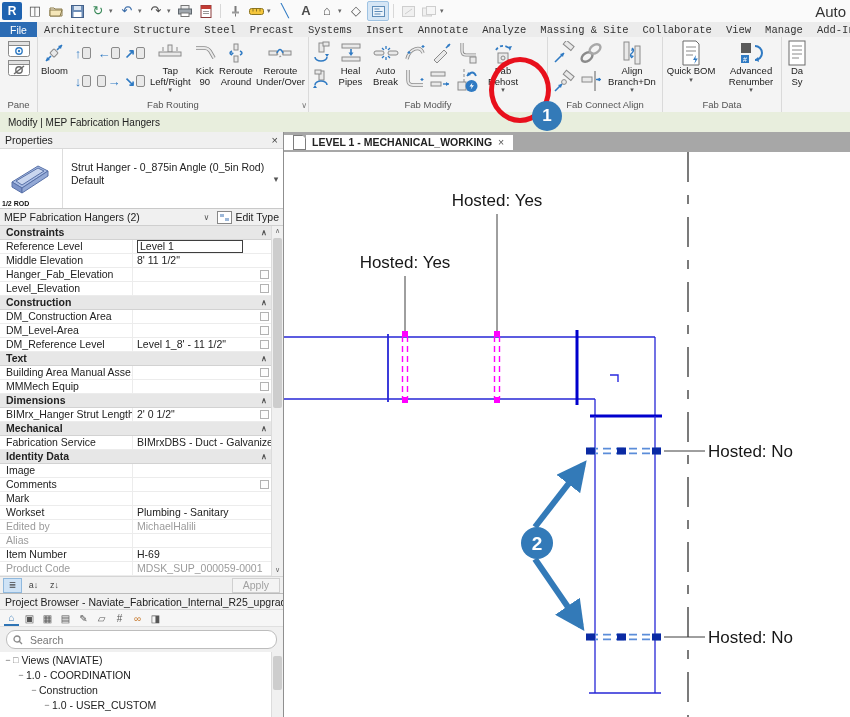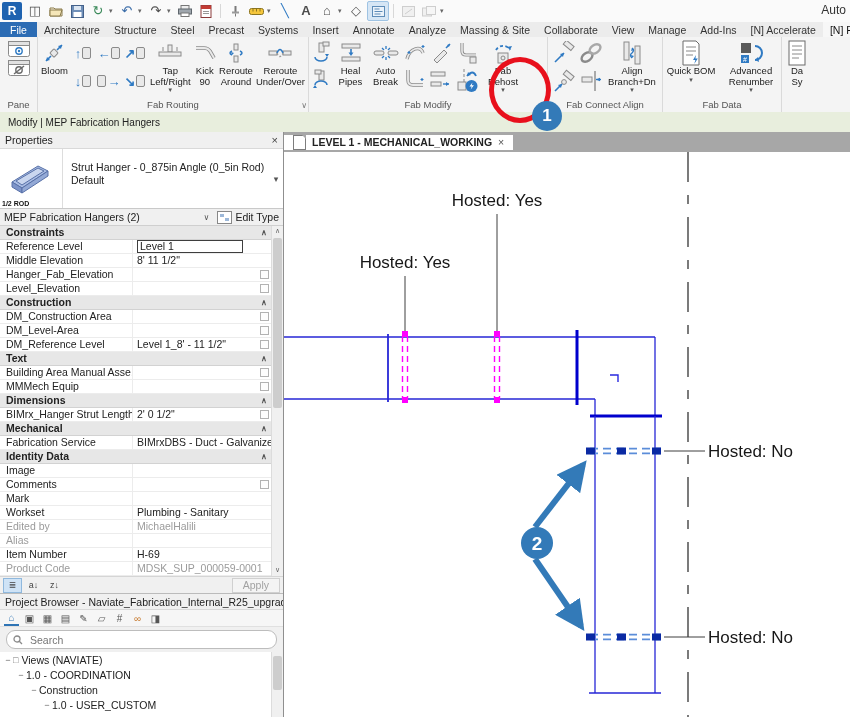--- a/index.html
+++ b/index.html
@@ -6,25 +6,25 @@
   #app{position:relative;width:850px;height:717px;background:#fff;overflow:hidden;
        font-family:"Liberation Sans",sans-serif;-webkit-font-smoothing:antialiased;color:#222;}
   
   .qat{position:absolute;left:0;top:0;right:0;height:22px;background:#fafafa;display:flex;align-items:center;gap:1px;padding-left:2px;font-size:12px;}
   .qicon{width:20px;height:18px;display:flex;align-items:center;justify-content:center;color:#4d4d4d;font-size:13px;line-height:18px;}
   .qicon svg{display:block}
   .logo{width:20px;height:18px;background:#1f63b0;color:#fff;font-weight:bold;font-size:12px;display:flex;align-items:center;justify-content:center;border-radius:2px;margin-right:2px;}
   .qdrop{font-size:7px;color:#666;width:7px;}
   .qsep{width:1px;height:14px;background:#d8d8d8;margin:0 3px;}
   .qhl{background:#d6e6f5;border:1px solid #9fc3e3;border-radius:2px;}
-  .brand{position:absolute;right:4px;top:3px;font-size:12px;color:#333;}
+  .brand{position:absolute;right:4px;top:3px;font-size:15px;color:#333;}
   
   .tabbar{position:absolute;left:0;top:22px;right:0;height:15px;background:#ececec;display:flex;font-size:10.5px;align-items:stretch;white-space:nowrap;}
   .ftab{background:#2c6cb4;color:#fff;padding:0 10px;display:flex;align-items:center;}
-  .rtab{padding:8px 7px;display:flex;align-items:center;color:#333;}
+  .rtab{padding:8px 7px;display:flex;align-items:center;color:#333;font-family:Liberation Mono, monospace;}
   .rtab.active{background:#f7f7f7;color:#111;}
   
   .ribbon{position:absolute;left:0;top:37px;right:0;height:75px;background:#f4f4f4;border-bottom:1px solid #d0d0d0;display:flex;overflow:hidden;}
   .rpanel{display:flex;flex-direction:column;border-right:1px solid #dadada;flex:0 0 auto;}
   .rbody{height:60px;display:flex;align-items:flex-start;padding:2px 2px 0 2px;gap:1px;}
   .rlabel{height:13px;font-size:9.5px;color:#555;text-align:center;line-height:12px;position:relative;padding:0 6px;}
   .rlabel .pexp{position:absolute;right:1px;top:1px;font-size:8px;color:#777;}
   .vbtn{display:flex;flex-direction:column;align-items:center;font-size:9.5px;line-height:10.5px;color:#222;text-align:center;padding:1px 1px;}
   .vbtn .ic{height:26px;display:flex;align-items:center;justify-content:center;}
   .arrgrid{display:grid;grid-template-columns:26px 26px 26px;grid-template-rows:28px 28px;}

